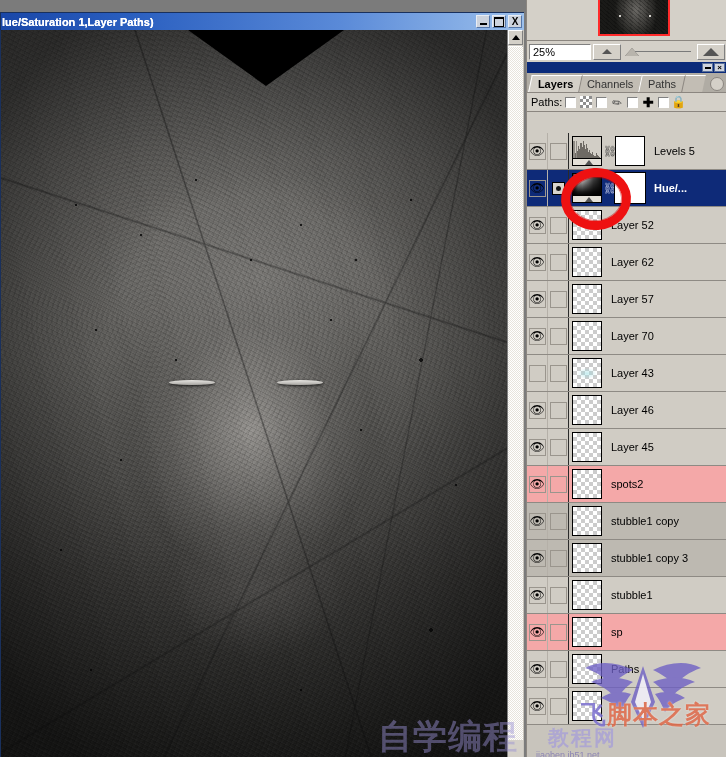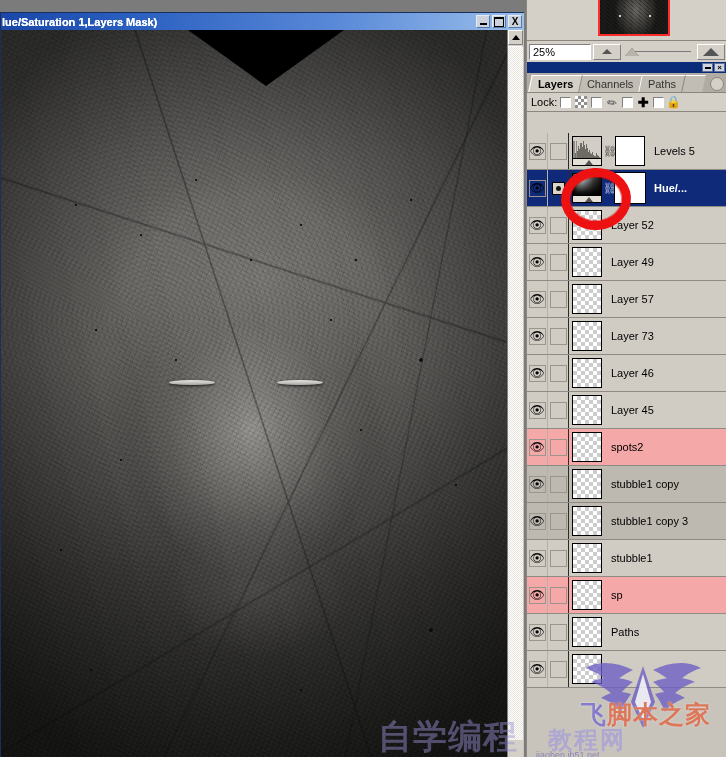--- a/index.html
+++ b/index.html
@@ -432,21 +432,21 @@
   .wm-wings { position: absolute; left: 205px; top: -4px; width: 125px; height: 78px; }
   .wm-cn {
     position: absolute; left: 205px; top: 36px;
     font-size: 25px; font-weight: bold; color: #7b6fd0;
     letter-spacing: 1px; white-space: nowrap;
     text-shadow: 0 0 2px rgba(255,255,255,0.6);
   }
   .wm-cn .hot { color: #e06a4a; }
   .wm-cn2 {
     position: absolute; left: 172px; top: 62px;
-    font-size: 24px; font-weight: bold; color: #a39adb;
+    font-size: 21px; font-weight: bold; color: #a39adb;
     letter-spacing: 2px; white-space: nowrap; opacity: 0.8;
   }
   .wm-left {
     position: absolute; left: 2px; top: 52px;
     font-size: 34px; font-weight: bold; color: #9a90d4;
     opacity: 0.55; letter-spacing: 1px; white-space: nowrap;
   }
   .wm-sub {
     position: absolute; left: 160px; top: 88px;
     font-size: 9px; color: #6a60b0; opacity: 0.75; white-space: nowrap;
@@ -455,21 +455,21 @@
 </head>
 <body>
 
 <div id="root">
 
   <div class="workspace"></div>
 
   <div class="doc-window">
 
     <div class="doc-titlebar">
-      <div class="doc-title">lue/Saturation 1,Layers Mask)</div>
+      <div class="doc-title">lue/Saturation 1,Layer Paths)</div>
       <div class="titlebar-buttons">
         <div class="tb-btn tb-min">
             <span class="g"></span>
           </div>
         <div class="tb-btn tb-max">
             <span class="g"></span>
           </div>
         <div class="tb-btn tb-close">
             <span class="g">X</span>
           </div>
@@ -540,21 +540,21 @@
         <div class="tab inactive">
             <span>Paths</span>
           </div>
         <div class="tab-extra"></div>
         <div class="tabs-spacer"></div>
         <div class="round-btn"></div>
       </div>
 
 
       <div class="lock-row">
-        <span>Lock:</span>
+        <span>Paths:</span>
         <span class="cb"></span>
         <span class="lock-ico">
             <i class="ico-transp"></i>
           </span>
         <span class="cb"></span>
         <span class="lock-ico ico-brush">✏</span>
         <span class="cb"></span>
         <span class="lock-ico ico-move">✚</span>
         <span class="cb"></span>
         <span class="lock-ico ico-lock">🔒</span>
@@ -637,21 +637,21 @@
           <div class="layer-row">
             <div class="col-eye">
               <span class="eye-box">
                 <span class="eye-glyph">👁</span>
               </span>
             </div>
             <div class="col-link">
               <span class="link-box"></span>
             </div>
             <div class="thumb checker"></div>
-            <span class="layer-name">Layer 49</span>
+            <span class="layer-name">Layer 62</span>
           </div>
           <div class="layer-row">
             <div class="col-eye">
               <span class="eye-box">
                 <span class="eye-glyph">👁</span>
               </span>
             </div>
             <div class="col-link">
               <span class="link-box"></span>
             </div>
@@ -661,21 +661,31 @@
           <div class="layer-row">
             <div class="col-eye">
               <span class="eye-box">
                 <span class="eye-glyph">👁</span>
               </span>
             </div>
             <div class="col-link">
               <span class="link-box"></span>
             </div>
             <div class="thumb checker"></div>
-            <span class="layer-name">Layer 73</span>
+            <span class="layer-name">Layer 70</span>
+          </div>
+          <div class="layer-row">
+            <div class="col-eye">
+              <span class="eye-box"></span>
+            </div>
+            <div class="col-link">
+              <span class="link-box"></span>
+            </div>
+            <div class="thumb checker cyan"></div>
+            <span class="layer-name">Layer 43</span>
           </div>
           <div class="layer-row">
             <div class="col-eye">
               <span class="eye-box">
                 <span class="eye-glyph">👁</span>
               </span>
             </div>
             <div class="col-link">
               <span class="link-box"></span>
             </div>

